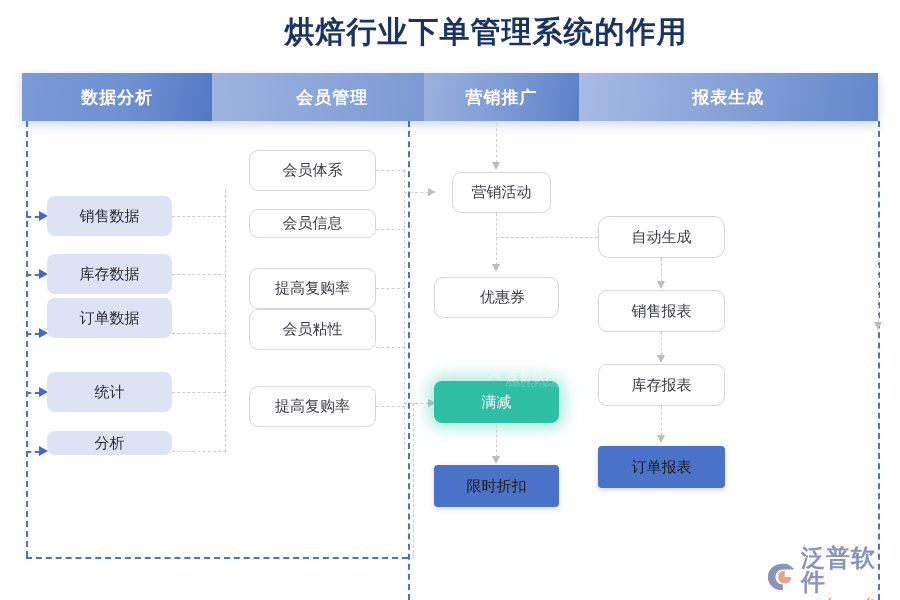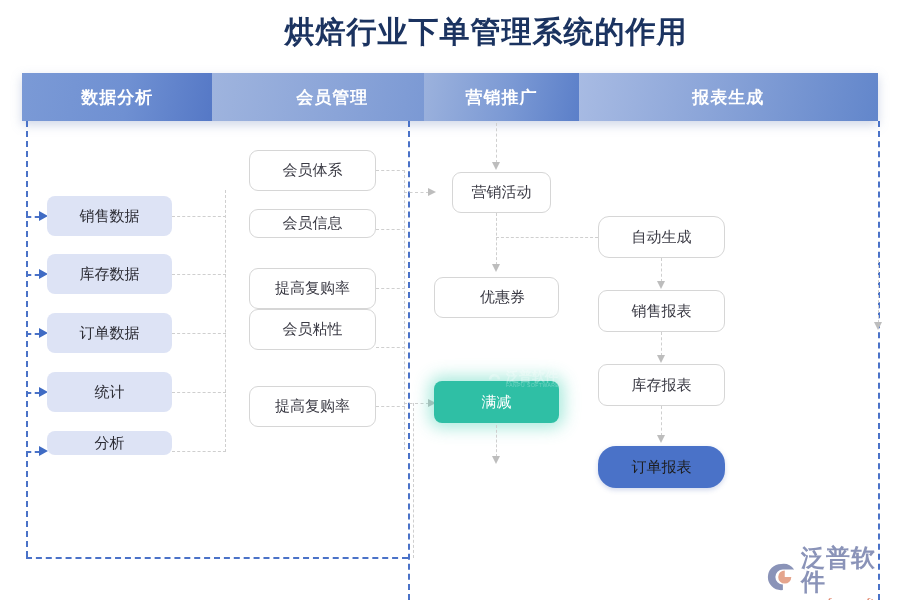--- a/index.html
+++ b/index.html
@@ -62,21 +62,21 @@
   .node.out{
     background:#ffffff;
     color:#3a3a44;
     border:1px solid #d6d6d6;
     border-radius:9px;
   }
   
   .node.blue{
     background:#4a72c8;
     color:#1d1d1d;
-    border-radius:18px;
+    border-radius:4px;
     box-shadow:0 2px 5px rgba(70,100,180,.25);
     text-align:right;
   }
   
   .node.teal{
     background:#2fbfa5;
     color:#ffffff;
     border-radius:8px;
     box-shadow:0 0 16px 5px rgba(69,208,180,.45);
   }
@@ -154,21 +154,21 @@
   <div class="arr arr-r-b" style="left:39px;top:269px;"></div>
   <div class="ln hdash-b" style="left:26px;top:333px;width:14px;"></div>
   <div class="arr arr-r-b" style="left:39px;top:328px;"></div>
   <div class="ln hdash-b" style="left:26px;top:392px;width:14px;"></div>
   <div class="arr arr-r-b" style="left:39px;top:387px;"></div>
   <div class="ln hdash-b" style="left:26px;top:451px;width:14px;"></div>
   <div class="arr arr-r-b" style="left:39px;top:446px;"></div>
 
   <div class="node lav" style="left:47px;top:196px;width:125px;height:40px;">销售数据</div>
   <div class="node lav" style="left:47px;top:254px;width:125px;height:40px;">库存数据</div>
-  <div class="node lav" style="left:47px;top:313px;width:125px;height:40px;">订单数据</div>
+  <div class="node lav" style="left:47px;top:298px;width:125px;height:40px;">订单数据</div>
   <div class="node lav" style="left:47px;top:372px;width:125px;height:40px;">统计</div>
   <div class="node lav" style="left:47px;top:431px;width:125px;height:24px;">分析</div>
 
   <div class="ln vdash-g" style="left:225px;top:190px;height:262px;"></div>
   <div class="ln hdash-g" style="left:172px;top:216px;width:54px;"></div>
   <div class="ln hdash-g" style="left:172px;top:274px;width:54px;"></div>
   <div class="ln hdash-g" style="left:172px;top:333px;width:54px;"></div>
   <div class="ln hdash-g" style="left:172px;top:392px;width:54px;"></div>
   <div class="ln hdash-g" style="left:172px;top:451px;width:54px;"></div>
 
@@ -213,20 +213,21 @@
     </svg>
     <div style="display:flex;flex-direction:column;line-height:1;">
       <span class="wm-txt">泛普软件</span>
       <span class="wm-sub">FANPU SOFTWARE</span>
     </div>
   </div>
 
   <div class="ln vdash-g" style="left:496px;top:425px;height:32px;"></div>
   <div class="arr arr-d-g" style="left:492px;top:456px;"></div>
 
+  <div class="node blue" style="left:434px;top:465px;width:125px;height:42px;">限时折扣</div>
 
   <div class="node out" style="left:598px;top:216px;width:127px;height:42px;border-radius:11px;">自动生成</div>
 
   <div class="ln vdash-g" style="left:661px;top:258px;height:24px;"></div>
   <div class="arr arr-d-g" style="left:657px;top:281px;"></div>
 
   <div class="node out" style="left:598px;top:290px;width:127px;height:42px;">销售报表</div>
 
   <div class="ln vdash-g" style="left:661px;top:332px;height:24px;"></div>
   <div class="arr arr-d-g" style="left:657px;top:355px;"></div>

